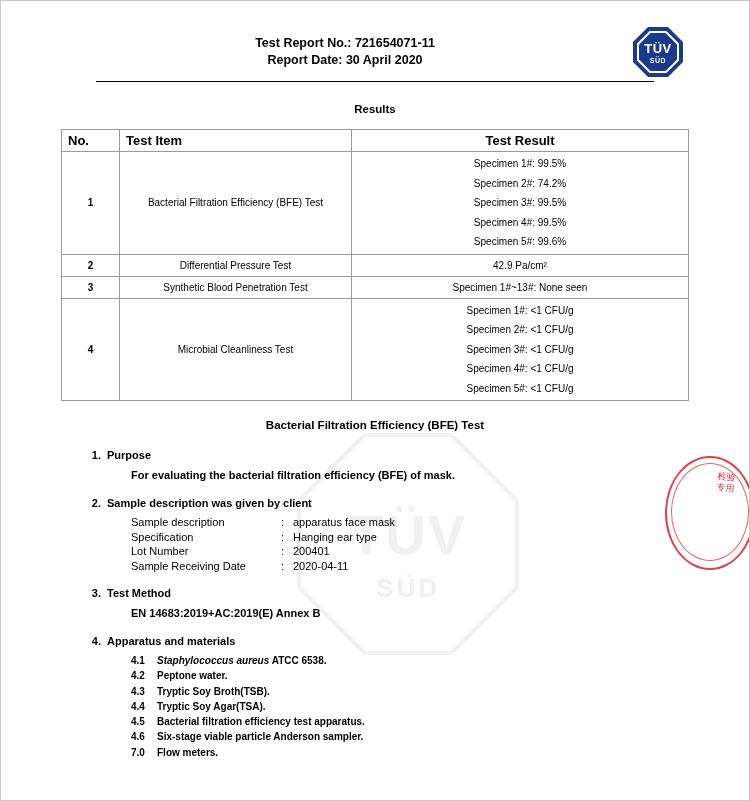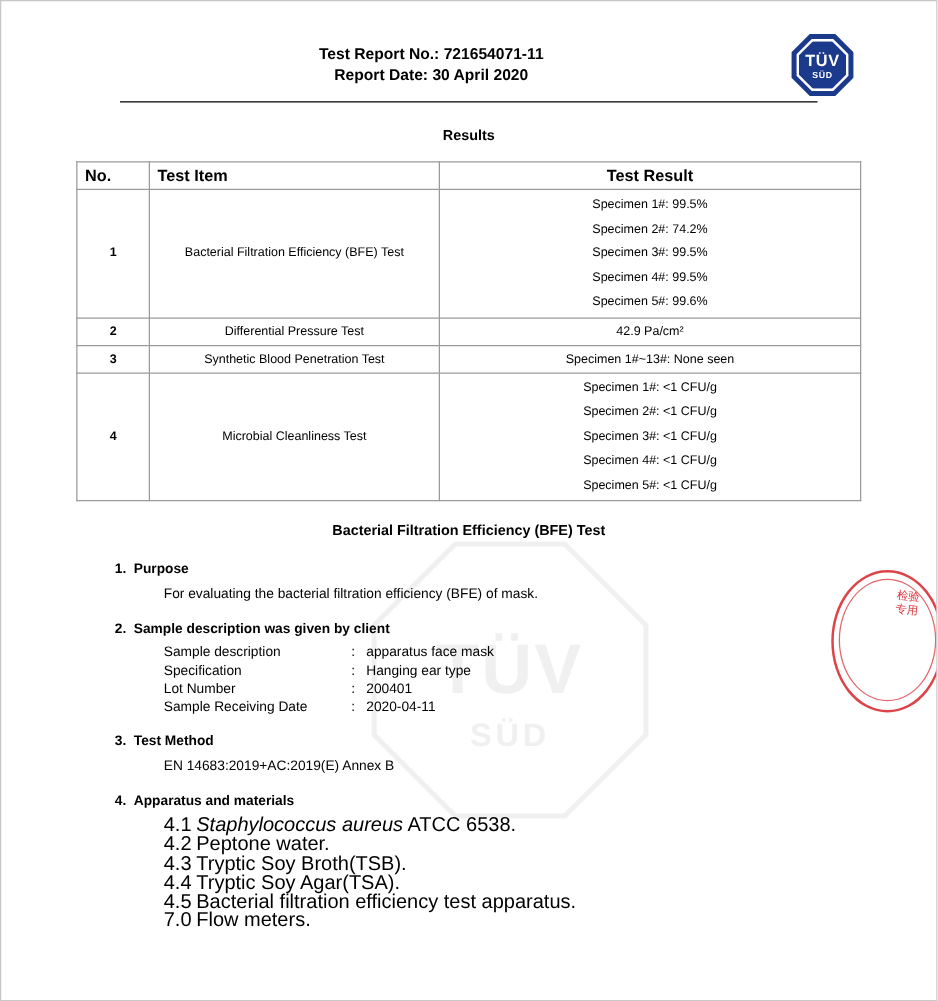--- a/index.html
+++ b/index.html
@@ -195,40 +195,40 @@
     font-weight: bold;
   }
   ol.steps > li .num {
     position: absolute;
     left: -28px;
     width: 22px;
     text-align: right;
     font-weight: bold;
   }
   .body-text {
-    font-weight: normal;
+    font-weight: bold;
     font-size: 11px;
     margin-top: 7px;
     padding-left: 24px;
     line-height: 15px;
   }
   .kv {
     font-weight: normal;
     font-size: 11px;
     margin-top: 6px;
     padding-left: 24px;
     line-height: 14.5px;
   }
   .kv-row { display: flex; }
   .kv-k { width: 150px; }
   .kv-c { width: 12px; }
   .kv-v { }
   .sub-list {
-    font-weight: normal;
-    font-size: 16px;
+    font-weight: bold;
+    font-size: 10px;
     margin-top: 6px;
     padding-left: 24px;
     line-height: 15.3px;
   }
   .sub-list .sl-row { display: block; }
   .sl-n { display: inline-block; width: 26px; }
   .it { font-style: italic; }
 
   
   #stamp {
@@ -412,20 +412,23 @@
           <div class="sl-row">
             <span class="sl-n">4.3</span><span>Tryptic Soy Broth(TSB).</span>
           </div>
           <div class="sl-row">
             <span class="sl-n">4.4</span><span>Tryptic Soy Agar(TSA).</span>
           </div>
           <div class="sl-row">
             <span class="sl-n">4.5</span><span>Bacterial filtration efficiency test apparatus.</span>
           </div>
           <div class="sl-row">
+            <span class="sl-n">4.6</span><span>Six-stage viable particle Anderson sampler.</span>
+          </div>
+          <div class="sl-row">
             <span class="sl-n">7.0</span><span>Flow meters.</span>
           </div>
         </div>
       </li>
 
     </ol>
 
   </div>
 </div>
 

